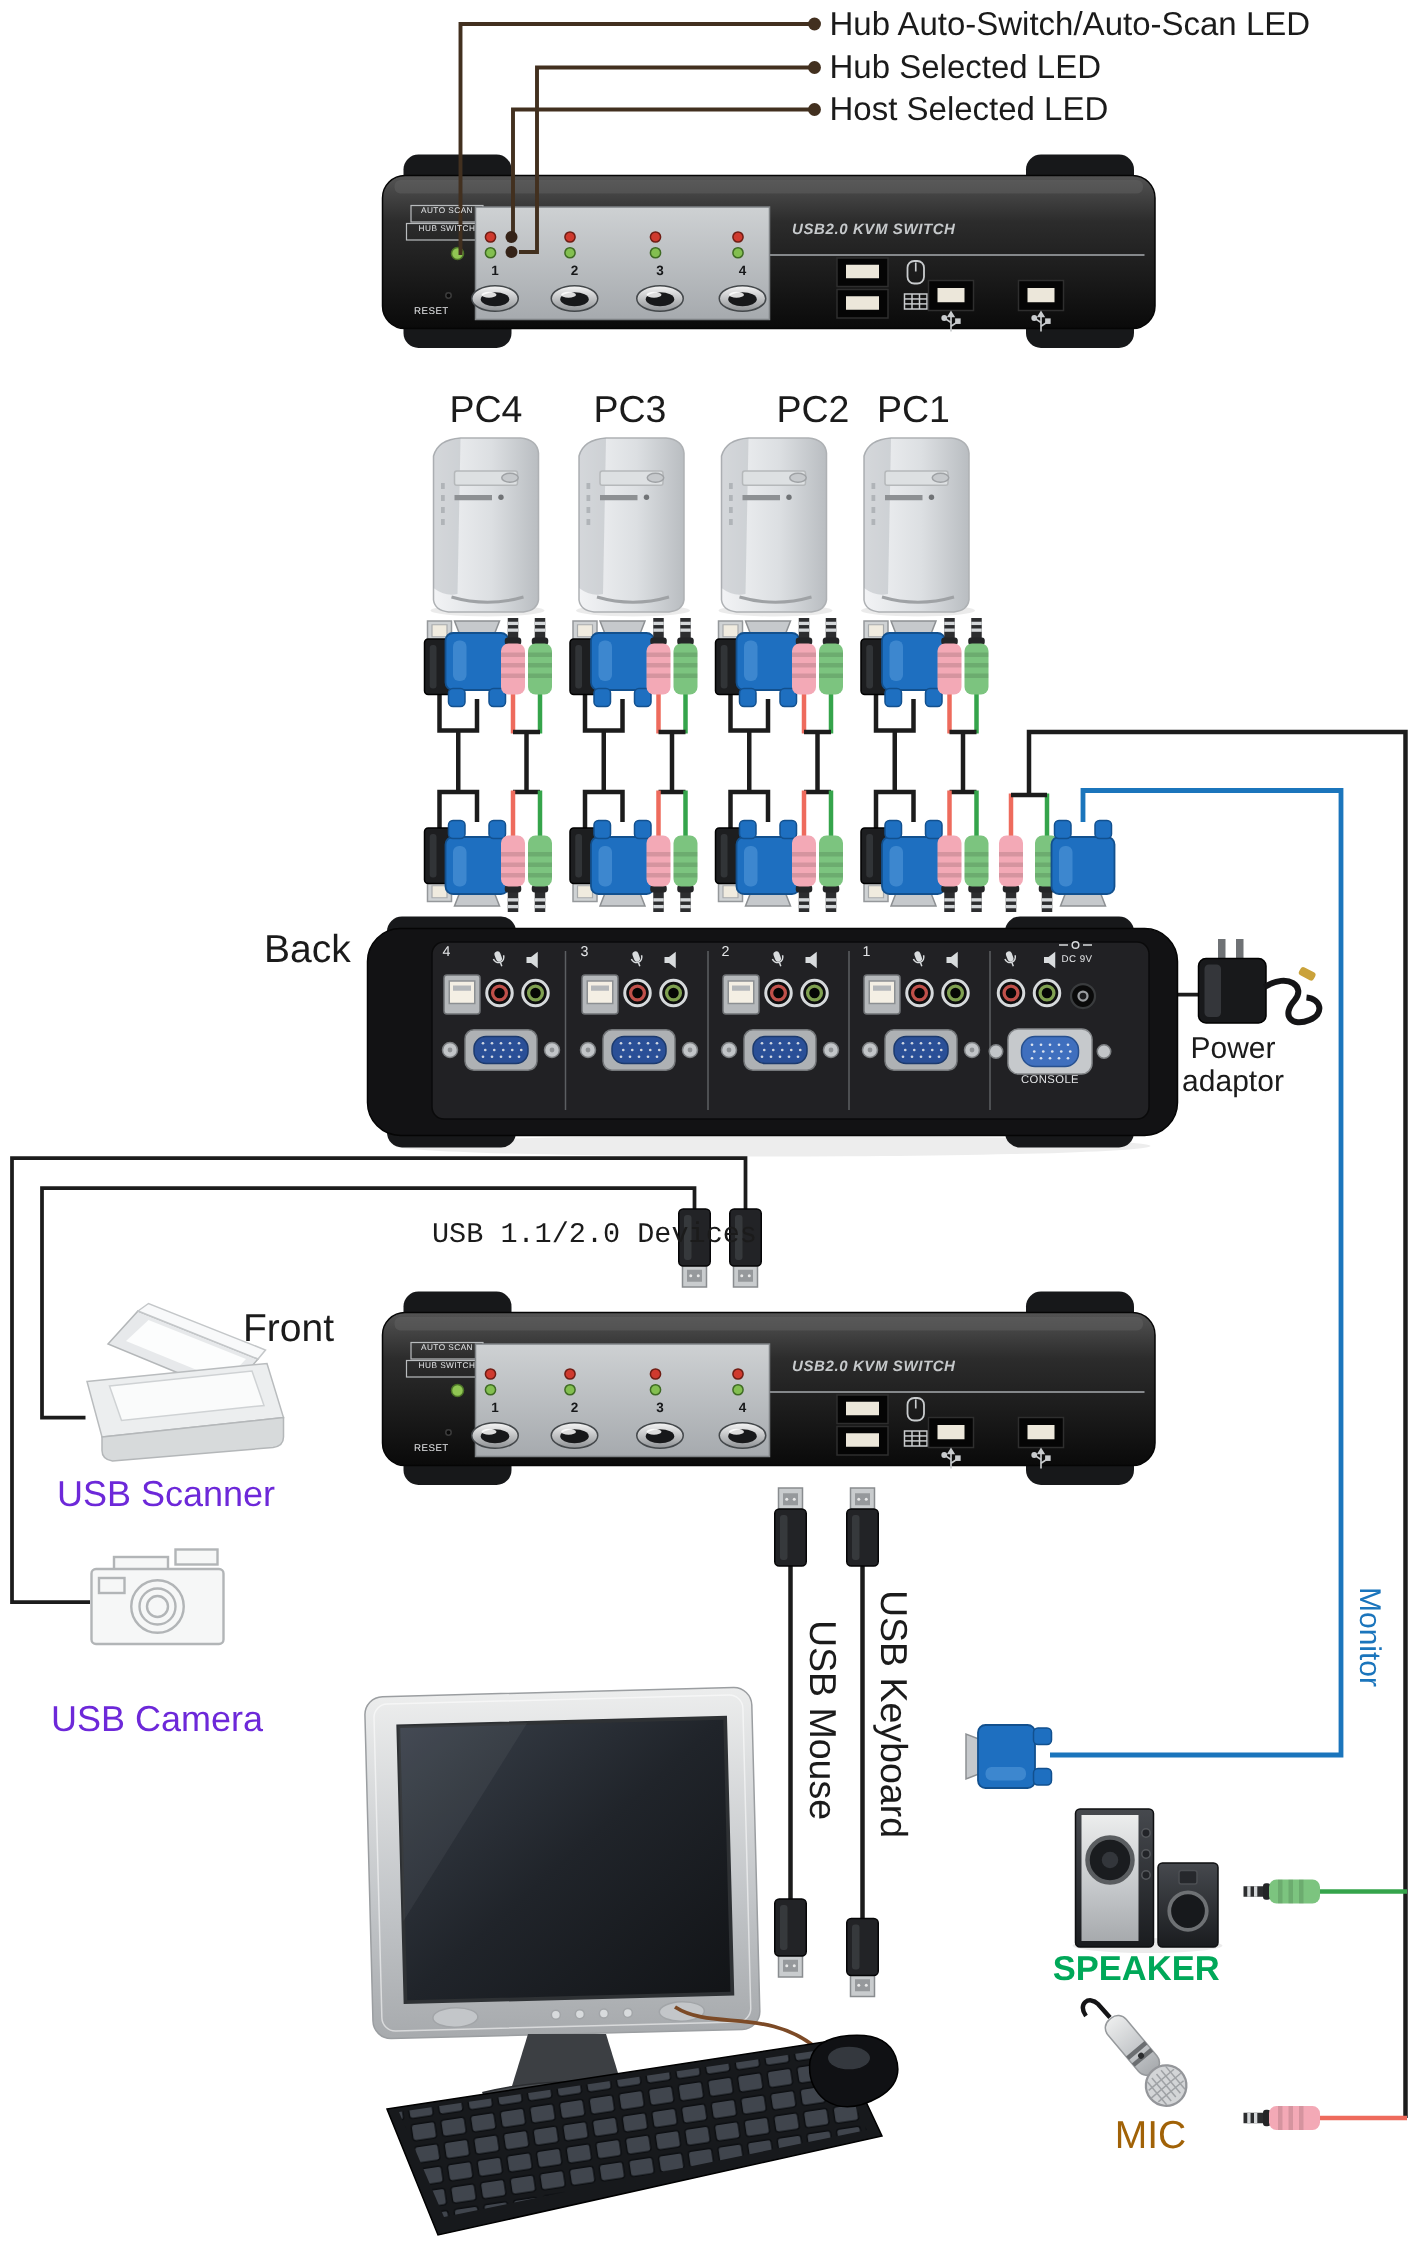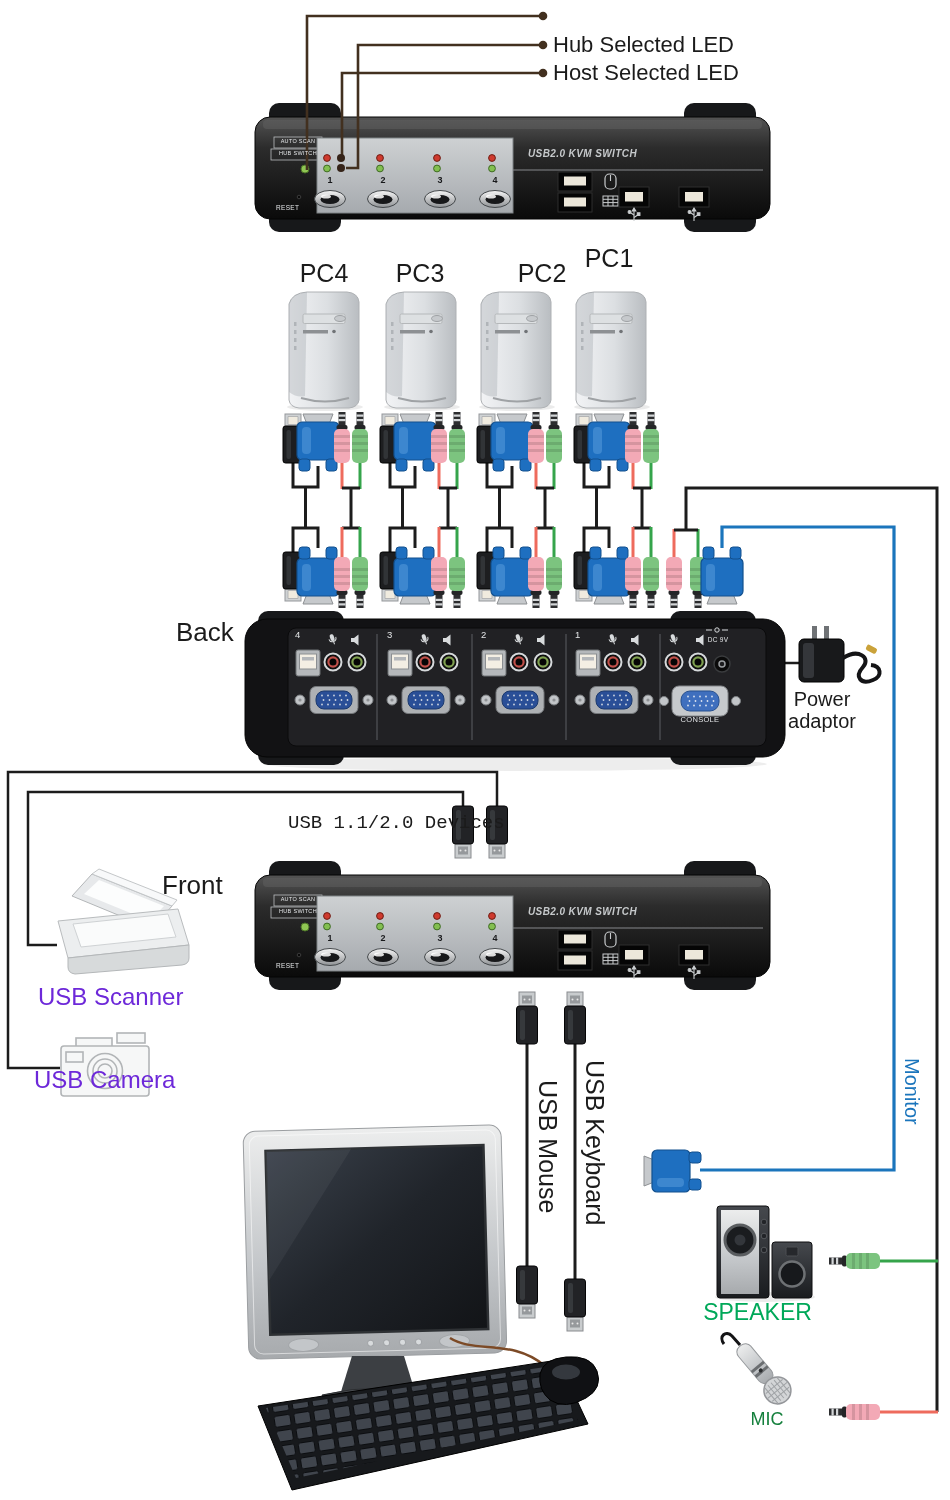--- a/index.html
+++ b/index.html
@@ -995,36 +995,37 @@
         <polyline points="543,45 358,45 358,168 346,168" fill="none" stroke="#42301f" stroke-width="2.6"></polyline>
         <polyline points="543,73 342,73 342,158" fill="none" stroke="#42301f" stroke-width="2.6"></polyline>
         <circle cx="543" cy="16" r="4.3" fill="#42301f"></circle>
         <circle cx="543" cy="45" r="4.3" fill="#42301f"></circle>
         <circle cx="543" cy="73" r="4.3" fill="#42301f"></circle>
         <circle cx="341" cy="158" r="4" fill="#352318"></circle>
         <circle cx="341" cy="168" r="4" fill="#352318"></circle>
       </g>
   </svg>
 
+  <div class="lbl" style="left:553px;top:4px;font-size:22px;">Hub Auto-Switch/Auto-Scan LED</div>
   <div class="lbl" style="left:553px;top:33px;font-size:22px;">Hub Selected LED</div>
   <div class="lbl" style="left:553px;top:61px;font-size:22px;">Host Selected LED</div>
 
   <div class="lbl c ondev" style="left:274px;top:138px;width:48px;font-size:5.5px;">AUTO SCAN</div>
   <div class="lbl c ondev" style="left:271px;top:150px;width:54px;font-size:5.5px;">HUB SWITCH</div>
   <div class="lbl ondev" style="left:276px;top:204px;font-size:6.5px;">RESET</div>
   <div class="lbl title-it" style="left:528px;top:148px;font-size:10px;">USB2.0 KVM SWITCH</div>
   <div class="lbl c" style="left:321px;top:175px;width:18px;font-size:9px;font-weight:bold;color:#17181a;">1</div>
   <div class="lbl c" style="left:374px;top:175px;width:18px;font-size:9px;font-weight:bold;color:#17181a;">2</div>
   <div class="lbl c" style="left:431px;top:175px;width:18px;font-size:9px;font-weight:bold;color:#17181a;">3</div>
   <div class="lbl c" style="left:486px;top:175px;width:18px;font-size:9px;font-weight:bold;color:#17181a;">4</div>
 
   <div class="lbl c" style="left:284px;top:259px;width:80px;font-size:25px;">PC4</div>
   <div class="lbl c" style="left:380px;top:259px;width:80px;font-size:25px;">PC3</div>
   <div class="lbl c" style="left:502px;top:259px;width:80px;font-size:25px;">PC2</div>
-  <div class="lbl c" style="left:569px;top:244px;width:80px;font-size:25px;">PC1</div>
+  <div class="lbl c" style="left:569px;top:259px;width:80px;font-size:25px;">PC1</div>
 
   <div class="lbl" style="left:176px;top:618px;font-size:26px;">Back</div>
   <div class="lbl ondev" style="left:295px;top:630px;font-size:9.5px;">4</div>
   <div class="lbl ondev" style="left:387px;top:630px;font-size:9.5px;">3</div>
   <div class="lbl ondev" style="left:481px;top:630px;font-size:9.5px;">2</div>
   <div class="lbl ondev" style="left:575px;top:630px;font-size:9.5px;">1</div>
   <div class="lbl c ondev" style="left:698px;top:636px;width:40px;font-size:6.5px;">DC 9V</div>
   <div class="lbl c ondev" style="left:672px;top:716px;width:56px;font-size:7.5px;">CONSOLE</div>
 
   <div class="lbl c" style="left:768px;top:688px;width:108px;font-size:20px;"><span>Power</span><br><span>adaptor</span></div>
@@ -1035,19 +1036,19 @@
   <div class="lbl c ondev" style="left:274px;top:896px;width:48px;font-size:5.5px;">AUTO SCAN</div>
   <div class="lbl c ondev" style="left:271px;top:908px;width:54px;font-size:5.5px;">HUB SWITCH</div>
   <div class="lbl ondev" style="left:276px;top:962px;font-size:6.5px;">RESET</div>
   <div class="lbl title-it" style="left:528px;top:906px;font-size:10px;">USB2.0 KVM SWITCH</div>
   <div class="lbl c" style="left:321px;top:933px;width:18px;font-size:9px;font-weight:bold;color:#17181a;">1</div>
   <div class="lbl c" style="left:374px;top:933px;width:18px;font-size:9px;font-weight:bold;color:#17181a;">2</div>
   <div class="lbl c" style="left:431px;top:933px;width:18px;font-size:9px;font-weight:bold;color:#17181a;">3</div>
   <div class="lbl c" style="left:486px;top:933px;width:18px;font-size:9px;font-weight:bold;color:#17181a;">4</div>
 
   <div class="lbl grey" style="left:38px;top:984px;font-size:24px;">USB Scanner</div>
-  <div class="lbl grey" style="left:34px;top:1067px;font-size:24px;">USB Camera</div>
+  <div class="lbl grey" style="left:34px;top:1134px;font-size:24px;">USB Camera</div>
   <div class="lbl v" style="left:534px;top:1080px;font-size:25px;">USB Mouse</div>
   <div class="lbl v" style="left:581px;top:1060px;font-size:25px;">USB Keyboard</div>
   <div class="lbl v" style="left:901px;top:1058px;font-size:20px;color:#1b75bc;">Monitor</div>
-  <div class="lbl c" style="left:700px;top:1300px;width:115px;font-size:23px;font-weight:400;color:#00a859;">SPEAKER</div>
-  <div class="lbl c" style="left:736px;top:1409px;width:62px;font-size:18px;font-weight:500;color:#15803d;">MIC</div>
+  <div class="lbl c" style="left:700px;top:1300px;width:115px;font-size:23px;font-weight:700;color:#00a859;">SPEAKER</div>
+  <div class="lbl c" style="left:736px;top:1409px;width:62px;font-size:26px;font-weight:500;color:#a16207;">MIC</div>
 </div>
 
 </body></html>

